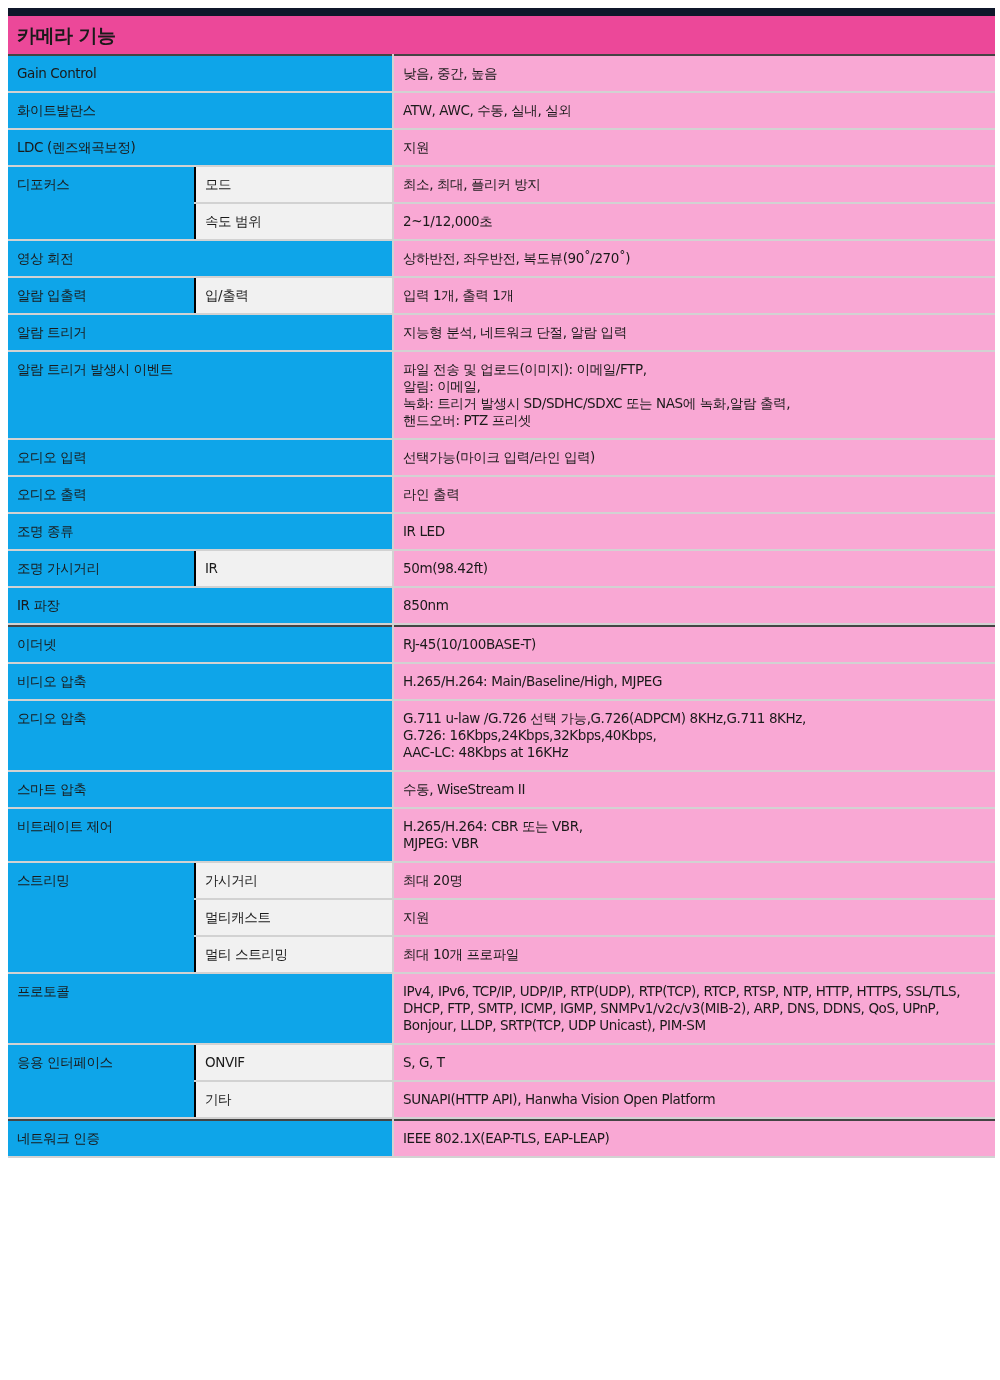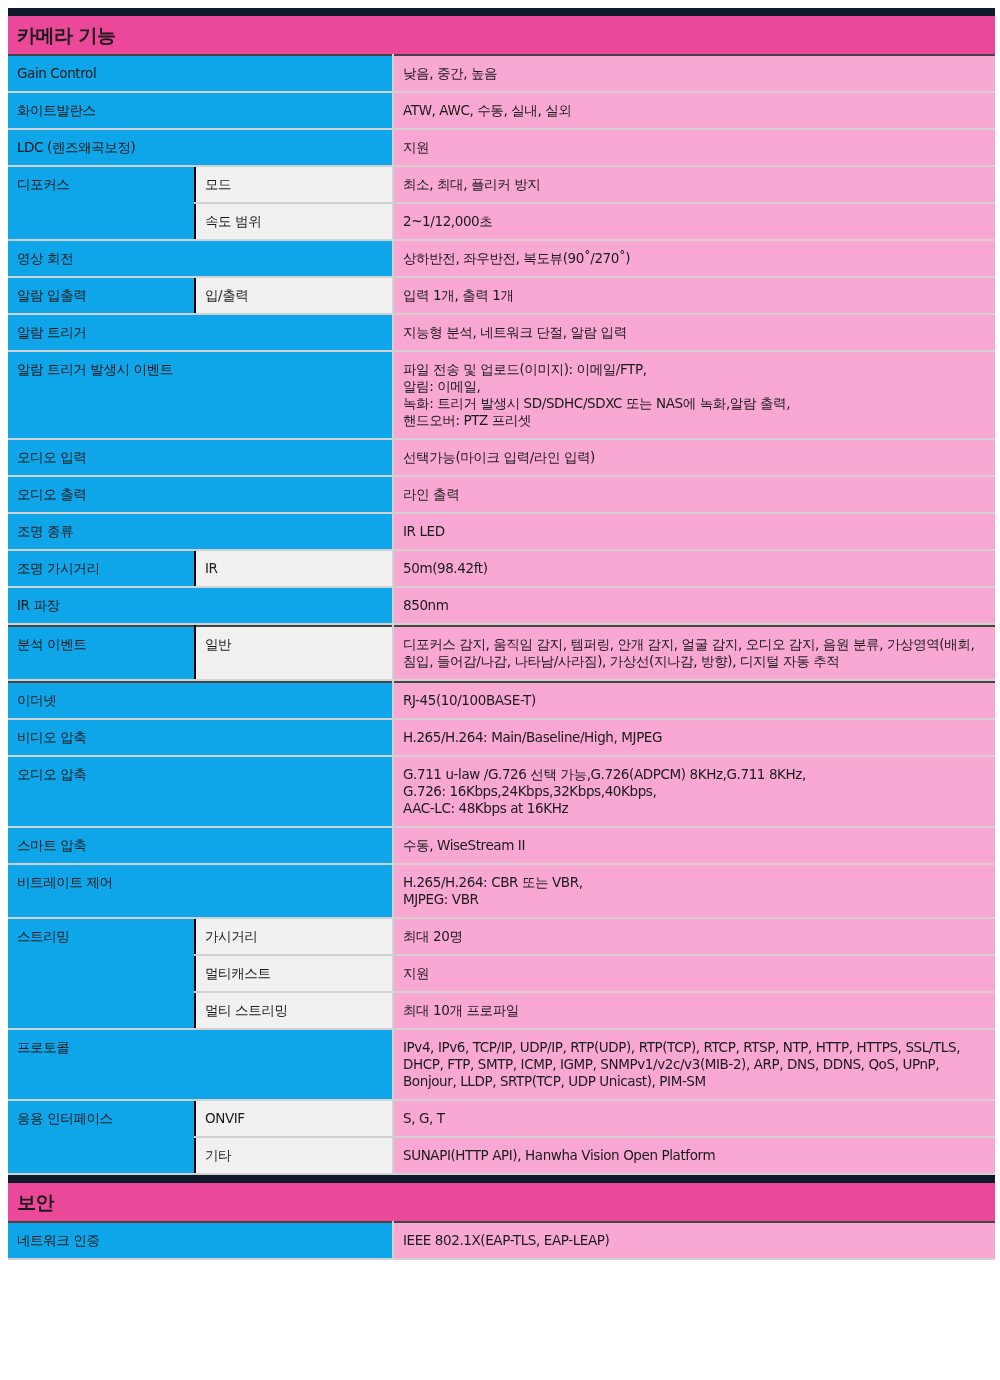--- a/index.html
+++ b/index.html
@@ -110,25 +110,20 @@
   </tbody>
     </table>
 
   <table class="spec">
     <colgroup>
         <col class="c1">
         <col class="c2">
         <col class="c3">
       </colgroup>
     <tbody>
-        <tr>
-      <td class="label">분석 이벤트</td>
-      <td class="sub">일반</td>
-      <td class="val">디포커스 감지, 움직임 감지, 템퍼링, 안개 감지, 얼굴 감지, 오디오 감지, 음원 분류, 가상영역(배회, 침입, 들어감/나감, 나타남/사라짐), 가상선(지나감, 방향), 디지털 자동 추적</td>
-    </tr>
   </tbody>
     </table>
 
   <table class="spec">
     <colgroup>
         <col class="c1">
         <col class="c2">
         <col class="c3">
       </colgroup>
     <tbody>
@@ -177,21 +172,20 @@
       <td class="sub">ONVIF</td>
       <td class="val">S, G, T</td>
     </tr>
     <tr>
       <td class="sub">기타</td>
       <td class="val">SUNAPI(HTTP API), Hanwha Vision Open Platform</td>
     </tr>
   </tbody>
     </table>
 
-  <div class="section-title">보안</div>
   <table class="spec">
     <colgroup>
         <col class="c1">
         <col class="c2">
         <col class="c3">
       </colgroup>
     <tbody>
     <tr>
       <td class="label" colspan="2">네트워크 인증</td>
       <td class="val">IEEE 802.1X(EAP-TLS, EAP-LEAP)</td>

